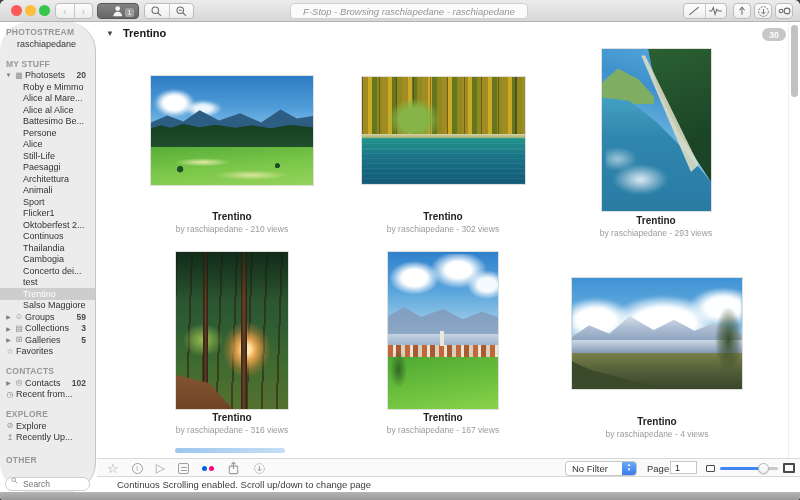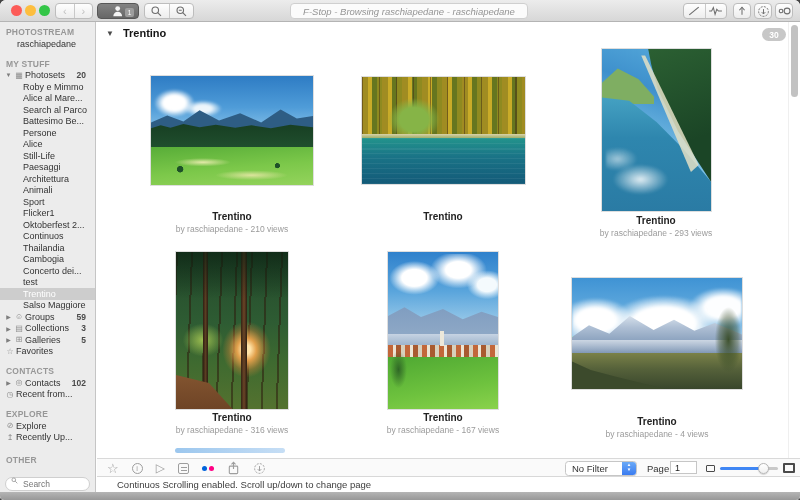--- a/index.html
+++ b/index.html
@@ -28,21 +28,21 @@
   .title-field{position:absolute;left:290px;top:3px;width:238px;height:16px;background:#fbfbfb;
     border:1px solid #cfcfcf;border-radius:4px;color:#949494;font-size:9.5px;
     display:flex;align-items:center;justify-content:center;white-space:nowrap;overflow:hidden;font-style:italic;}
   .rseg{left:683px;width:44px;}
   .b-up{left:733px;width:18px;}
   .b-cdn{left:754px;width:18px;}
   .b-link{left:775px;width:18px;}
   .tbtn svg{display:block;}
   
   .sidebar{position:absolute;left:0;top:22px;width:96px;height:470px;background:#ececec;
-    border-right:1px solid #c5c5c5;}
+    border-right:1px solid #c5c5c5;border-radius:29px;}
   .sb-rows{position:absolute;left:0;top:0;right:0;bottom:22px;padding-top:4px;overflow:hidden;}
   .row{display:flex;align-items:center;height:11.5px;font-size:9px;color:#333;
     white-space:nowrap;overflow:hidden;}
   .row .disc{width:9px;font-size:6px;color:#7e7e7e;text-align:center;flex:0 0 auto;}
   .row .sic{width:12px;font-size:8px;color:#8b8b8b;text-align:center;flex:0 0 auto;}
   .row .lbl{flex:0 1 auto;overflow:hidden;text-overflow:ellipsis;}
   .row .cnt{margin-left:auto;padding-right:9px;font-weight:700;color:#4a4a4a;font-size:8.5px;}
   .row .cnt:empty,.row .disc:empty,.row .sic:empty{display:none;}
   .row.hdr{height:12px;font-size:8.5px;font-weight:700;color:#979797;padding-left:6px;letter-spacing:.2px;}
   .row.gap{margin-top:8px;}
@@ -308,21 +308,21 @@
         </div>
 
         <div class="row it2">
 
           <span class="lbl">Alice al Mare...</span>
 
         </div>
 
         <div class="row it2">
 
-          <span class="lbl">Search al Parco</span>
+          <span class="lbl">Alice al Alice</span>
 
         </div>
 
         <div class="row it2">
 
           <span class="lbl">Battesimo Be...</span>
 
         </div>
 
         <div class="row it2">
@@ -566,20 +566,21 @@
         <i class="rdg"></i>
         <i class="tre"></i>
     </div>
 
     <div class="cap" style="left:35px;top:189px">
       <div class="t">Trentino</div>
       <div class="b">by raschiapedane - 210 views</div>
     </div>
     <div class="cap" style="left:246px;top:189px">
       <div class="t">Trentino</div>
+      <div class="b">by raschiapedane - 302 views</div>
     </div>
     <div class="cap" style="left:459px;top:193px">
       <div class="t">Trentino</div>
       <div class="b">by raschiapedane - 293 views</div>
     </div>
     <div class="cap" style="left:35px;top:390px">
       <div class="t">Trentino</div>
       <div class="b">by raschiapedane - 316 views</div>
     </div>
     <div class="cap" style="left:246px;top:390px">

